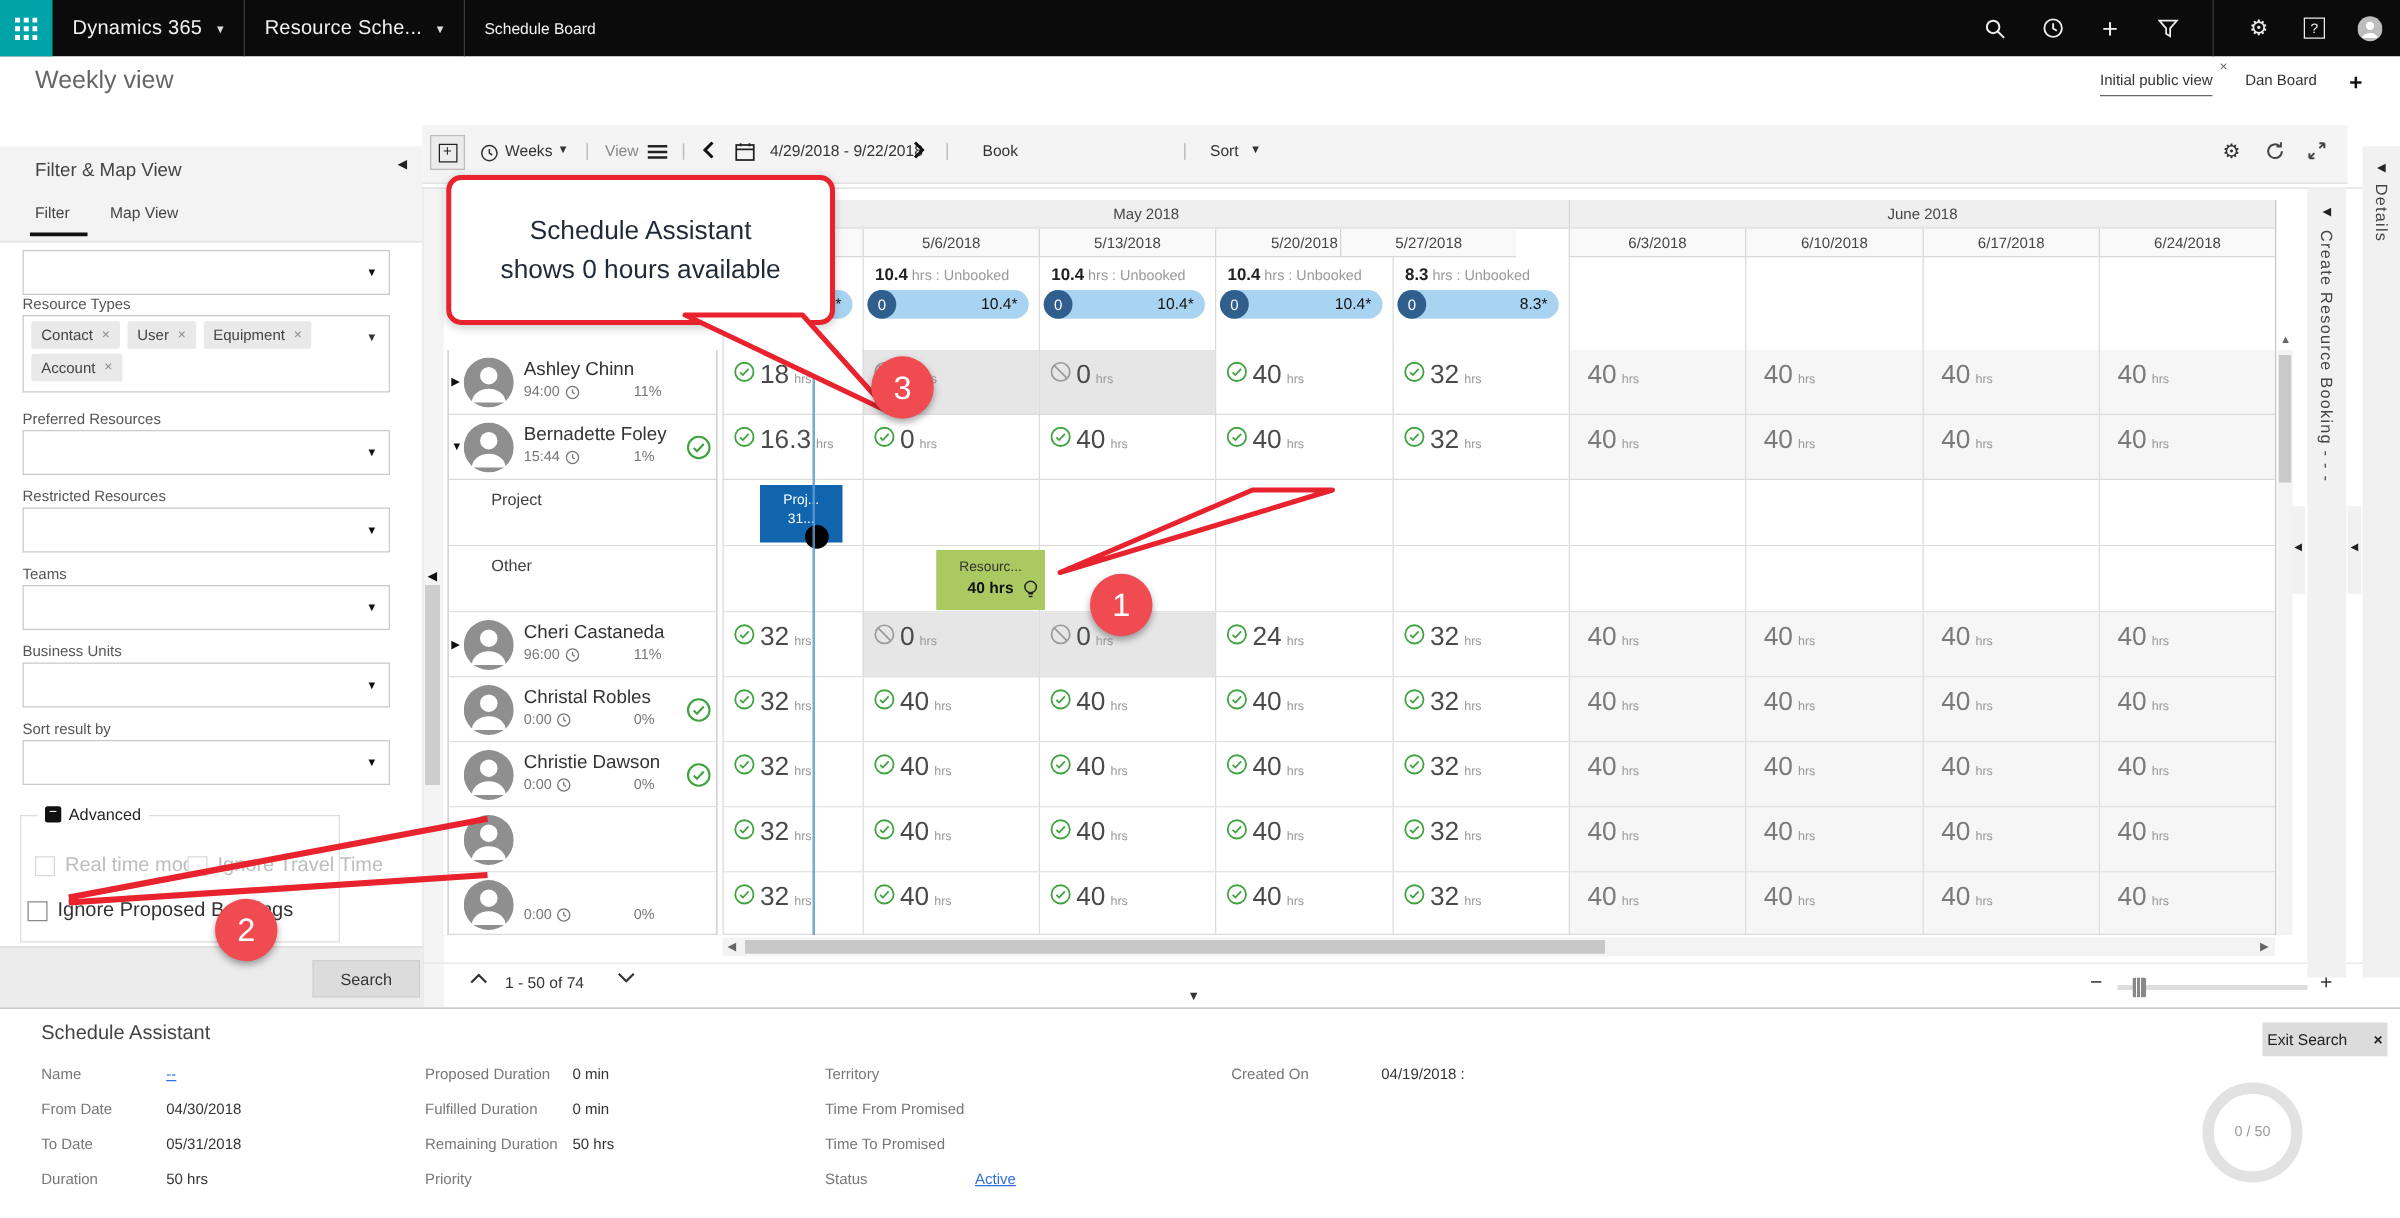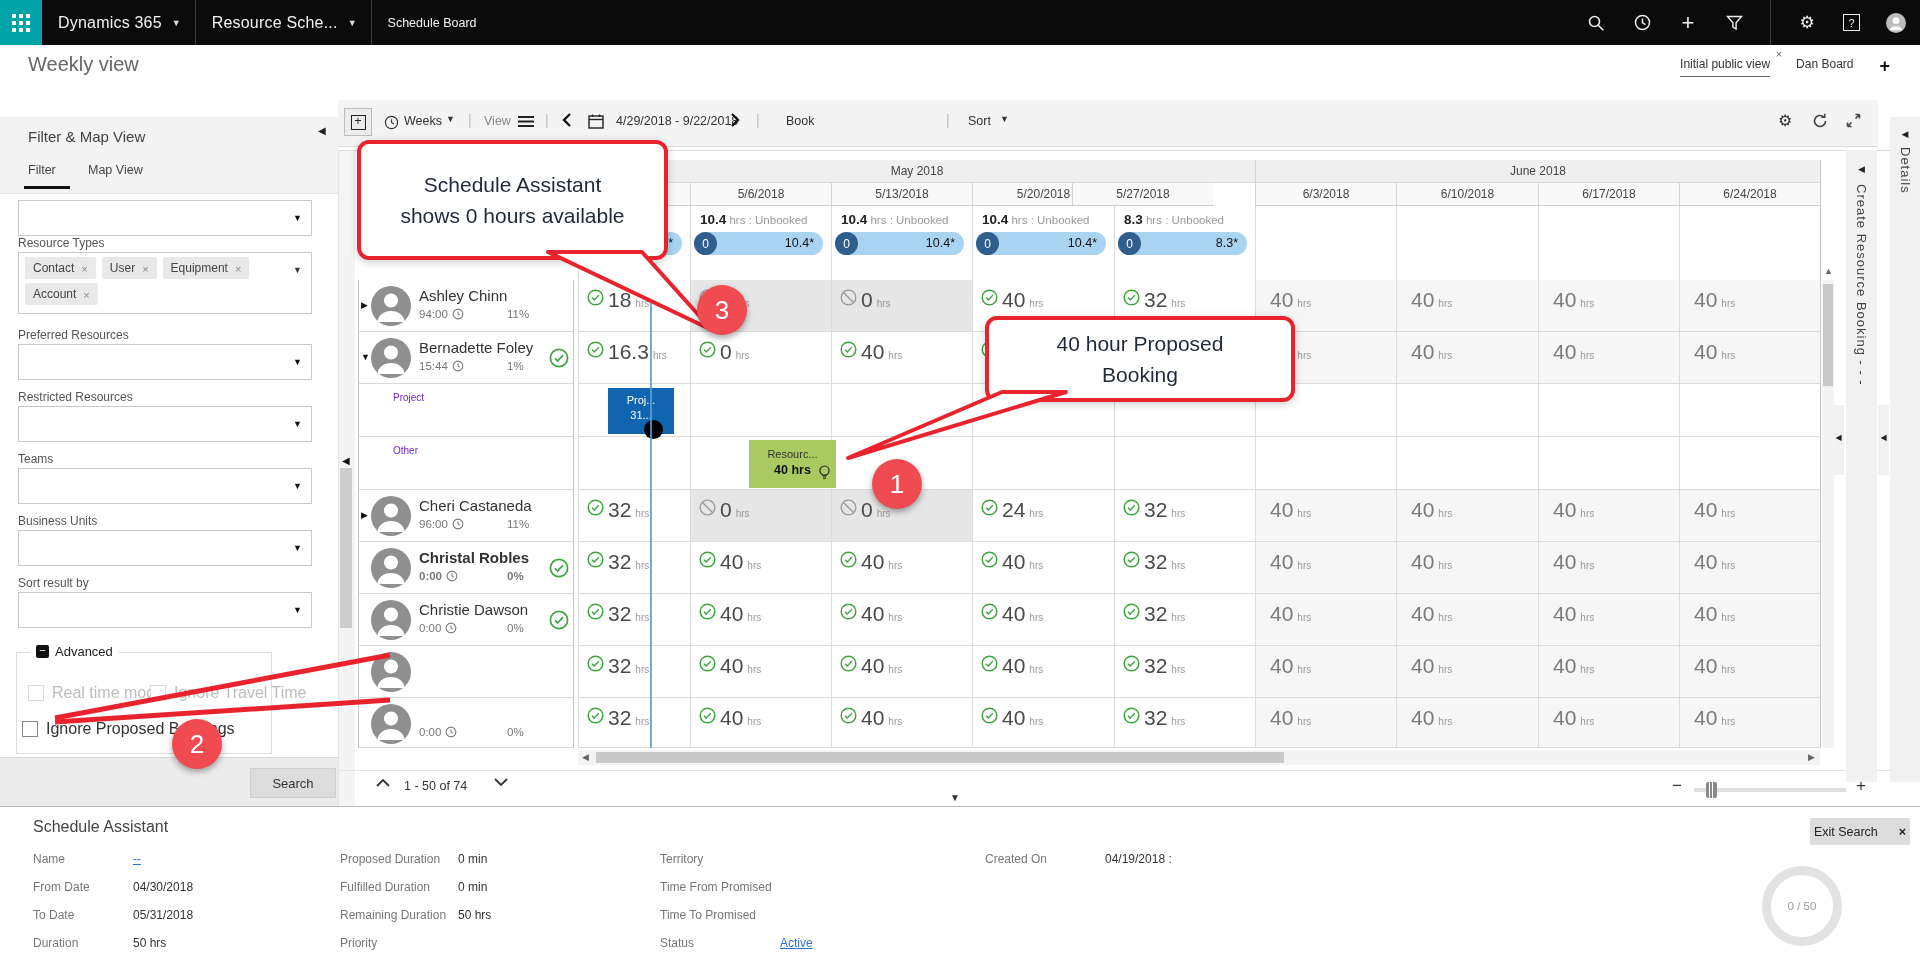--- a/index.html
+++ b/index.html
@@ -26,21 +26,21 @@
   
   .fp-head{left:0;top:117px;width:338px;height:76px;background:#f3f3f3;border-bottom:1px solid #e0e0e0}
   .fp-title{left:28px;top:128px;font-size:15px;color:#444}
   .fp-tab{font-size:12.5px;color:#444;cursor:pointer}
   .fp-underline{left:24px;top:186px;width:46px;height:3px;background:#111}
   .fp-collapse{left:318px;top:125px;font-size:10px;color:#222;cursor:pointer}
   .combo{left:18px;width:292px;height:34px;border:1px solid #c9c9c9;background:#fff;cursor:pointer}
   .combo .dd{position:absolute;right:9px;top:12px;font-size:9px;color:#111}
   .flabel{left:18px;font-size:12px;color:#555}
   .chipbox{left:18px;top:252px;width:292px;height:60px;border:1px solid #c9c9c9;background:#fff}
-  .chip{display:inline-flex;align-items:flex-end;background:#e9e9e9;color:#444;font-size:12px;
+  .chip{display:inline-flex;align-items:center;background:#e9e9e9;color:#444;font-size:12px;
         padding:4px 8px;margin:4px 0 0 6px;border-radius:2px;cursor:pointer;gap:7px}
   .chip b{font-weight:normal;color:#888;font-size:11px}
   .advbox{left:16px;top:652px;width:254px;height:100px;border:1px solid #ddd}
   .advlegend{left:30px;top:644px;background:#fff;padding:0 6px;font-size:13px;color:#222;display:flex;align-items:center;gap:6px}
   .minus-sq{display:inline-block;width:13px;height:13px;background:#111;color:#fff;font-size:11px;line-height:11px;text-align:center;border-radius:2px}
   .cb{display:flex;align-items:center;gap:8px;font-size:16px;cursor:pointer}
   .cb .box{width:14px;height:14px;border:1px solid #888;background:#fff}
   .cb.dis{color:#bdbdbd}
   .cb.dis .box{border-color:#d9d9d9}
   .searchrow{left:0;top:757px;width:338px;height:49px;background:#ececec;border-top:1px solid #d7d7d7}
@@ -79,21 +79,21 @@
   .cell.plain .cellval{left:14px}
   .cell.plain .num{color:#7a7a7a}
   
   .rrow{position:absolute;left:358px;width:216px;border-bottom:1px solid #d9d9d9;background:#fff;box-sizing:border-box;cursor:pointer}
   .rname{position:absolute;left:60px;top:7px;font-size:15px;color:#333;white-space:nowrap}
   .rstats{position:absolute;left:60px;top:28px;font-size:11.5px;color:#777;display:flex;align-items:center;gap:4px}
   .rpct{position:absolute;left:148px;top:28px;font-size:11.5px;color:#777}
   .rexp{position:absolute;left:2px;top:20px;font-size:9px;color:#111}
   .ravatar{position:absolute;left:12px;top:6px;width:40px;height:40px}
   .rbadge{position:absolute;left:190px;top:16px}
-  .grouplbl{position:absolute;left:34px;top:8px;font-size:10px;color:#6d28d9}
+  .grouplbl{position:absolute;left:34px;top:8px;font-size:13px;color:#404040}
   
   .bkblue{position:absolute;background:#1065ae;color:#fff;font-size:11px;text-align:center;padding-top:5px;line-height:15px;cursor:pointer}
   .bkgreen{position:absolute;background:#abc961;color:#333;font-size:11px;text-align:center;padding-top:6px;line-height:16px;cursor:pointer}
   .bkgreen b{font-size:12.5px;color:#111}
   .blkdot{position:absolute;width:19px;height:19px;border-radius:50%;background:#000}
   .nowline{position:absolute;width:2px;background:#5b9bd5;opacity:.85}
   
   .hscroll{left:578px;top:750px;width:1242px;height:15px;background:#f3f3f3}
   .hthumb{left:596px;top:752px;width:688px;height:11px;background:#c8c8c8}
   .sarrow{position:absolute;font-size:9px;color:#666}
@@ -652,21 +652,21 @@
           <span class="num">40</span>
           <span class="hrs">hrs</span>
         </span>
       </div>
       <div class="cell plain" style="left: 1679px; top: 490px; width: 141px; height: 52px;">
         <span class="cellval">
           <span class="num">40</span>
           <span class="hrs">hrs</span>
         </span>
       </div>
-      <div class="rrow" style="top: 542px; height: 52px; border-right: 1px solid rgb(200, 200, 200); border-left: 1px solid rgb(200, 200, 200); font-weight: bold;">
+      <div class="rrow" style="top: 542px; height: 52px; border-right: 1px solid rgb(200, 200, 200); border-left: 1px solid rgb(200, 200, 200);">
         <div class="ravatar"><svg width="40" height="40" viewBox="0 0 40 40">
             <circle cx="20" cy="20" r="20" fill="#8f8f8f"></circle>
             <circle cx="20" cy="14.5" r="7" fill="#fff"></circle>
             <path d="M6.5 36a13.5 11 0 0 1 27 0" fill="#fff"></path>
           </svg></div>
         <div class="rname">Christal Robles</div>
         <div class="rstats">0:00 <svg width="12" height="12" viewBox="0 0 16 16">
             <circle cx="8" cy="8" r="6.5" fill="none" stroke="#777" stroke-width="1.4"></circle>
             <path d="M8 4.5V8l2.4 1.5" fill="none" stroke="#777" stroke-width="1.4"></path>
           </svg></div>
@@ -1056,24 +1056,20 @@
   <div class="abs rail" style="left:1833px;top:405px;width:11px;height:70px">
     <div style="font-size:8px;color:#222;text-align:center;padding-top:28px">◀</div>
     </div>
   <div class="abs rail" style="left:1878px;top:405px;width:11px;height:70px">
     <div style="font-size:8px;color:#222;text-align:center;padding-top:28px">◀</div>
     </div>
 
   <div class="callout" style="left:357px;top:140px;width:303px;height:112px">
     <div>Schedule Assistant</div>
       <div>shows 0 hours available</div>
-  </div>
-  <div class="callout" style="left:985px;top:316px;width:302px;height:78px">
-    <div>40 hour Proposed</div>
-      <div>Booking</div>
   </div>
   <svg id="tails" class="abs">
     <polygon points="548,252 642,252 712,330" fill="#fff" stroke="#e8232e" stroke-width="4" stroke-linejoin="round"></polygon>
     <polygon points="1002,392 1066,392 848,458" fill="#fff" stroke="#e8232e" stroke-width="4" stroke-linejoin="round"></polygon>
     <line x1="390" y1="655" x2="55" y2="718" stroke="#e8232e" stroke-width="5"></line>
     <line x1="390" y1="700" x2="55" y2="722" stroke="#e8232e" stroke-width="5"></line>
   </svg>
   <div class="badge" style="left:697px;top:285px">3</div>
   <div class="badge" style="left:872px;top:459px">1</div>
   <div class="badge" style="left:172px;top:719px">2</div>

